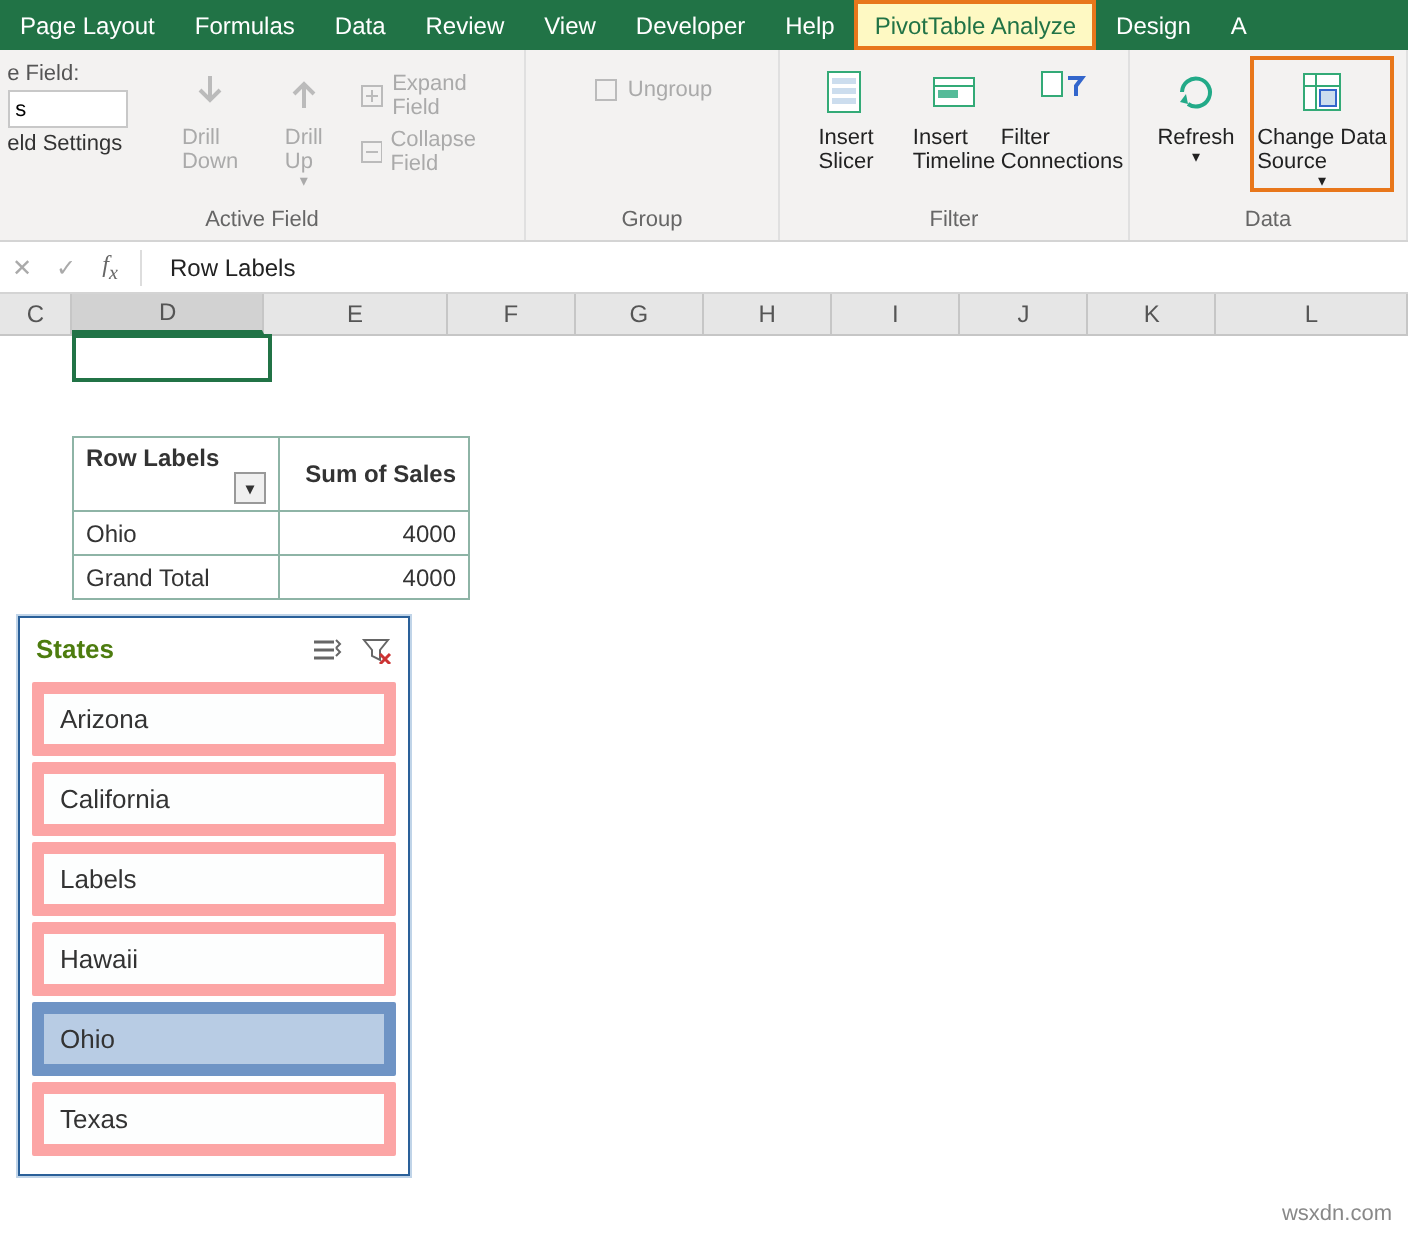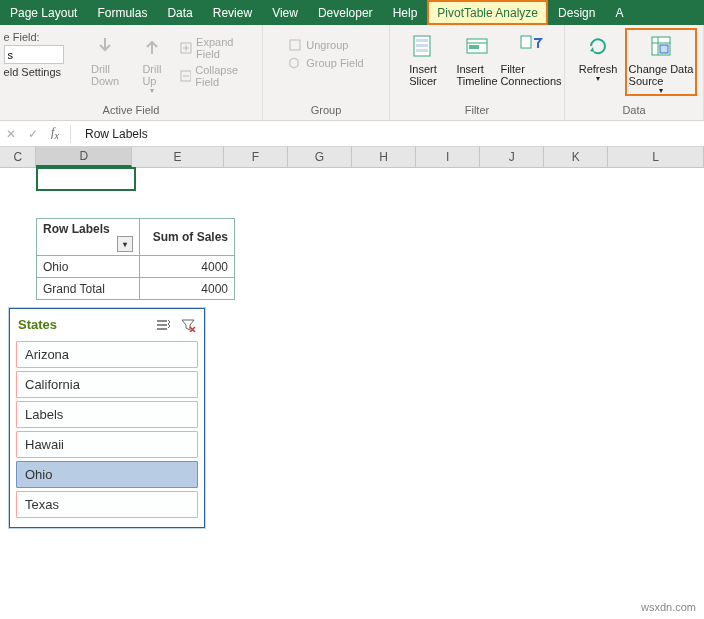--- a/index.html
+++ b/index.html
@@ -199,21 +199,21 @@
     display: flex;
     align-items: center;
     justify-content: space-between;
     font-size: 13px;
     font-weight: 600;
     color: #4d7c0f;
     padding: 2px 2px 6px 2px;
   }
   .slicer-icons { display:flex; gap:8px; color:#666; }
   .slicer-item {
-    border: 1px solid #fca5a5;
+    border: 6px solid #fca5a5;
     background: #fdfefe;
     padding: 5px 8px;
     margin: 3px 0;
     font-size: 13px;
     color: #333;
     cursor: pointer;
     border-radius: 1px;
   }
   .slicer-item.selected {
     background: #b8cce4;
@@ -294,26 +294,20 @@
   </div>
 
   <div class="group" style="width:130px">
     <div class="group-body">
       <div class="stack" style="padding-top:8px">
         <div class="smallbtn disabled">
           <svg width="14" height="14">
               <rect x="2" y="2" width="10" height="10" fill="none" stroke="#bbb"></rect>
             </svg>
           <span>Ungroup</span>
-        </div>
-        <div class="smallbtn disabled">
-          <svg width="14" height="14">
-              <path d="M2 4 l4 -2 l4 2 v6 l-4 2 l-4 -2 z" fill="none" stroke="#bbb"></path>
-            </svg>
-          <span>Group Field</span>
         </div>
       </div>
     </div>
     <div class="group-label">Group</div>
   </div>
 
   <div class="group" style="width:175px">
     <div class="group-body">
       <div class="bigbtn enabled">
         <span class="ico">

